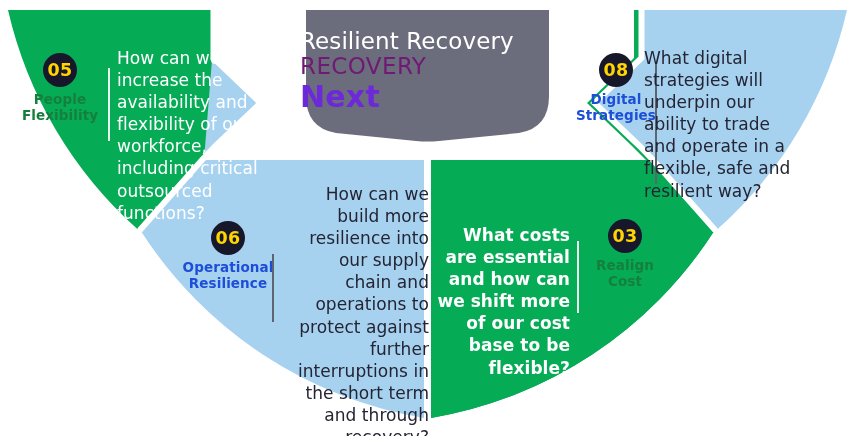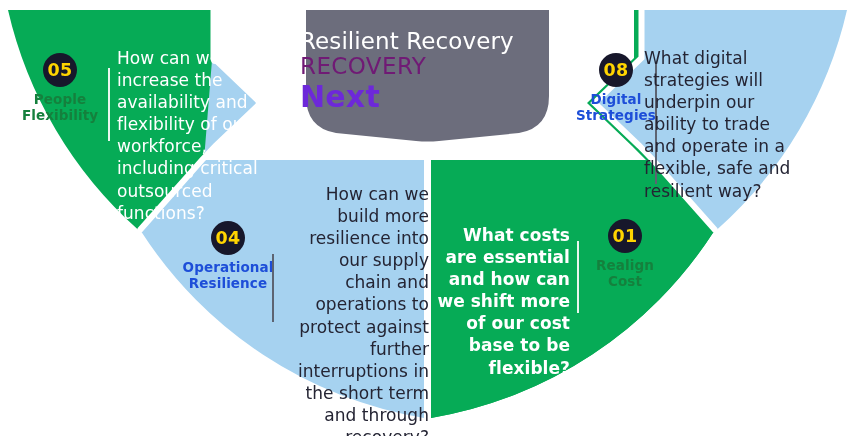--- a/index.html
+++ b/index.html
@@ -193,31 +193,31 @@
         <div class="badge">05</div>
         <div class="seg-label-text">People</div>
         <div class="seg-label-text">Flexibility</div>
       </div>
       <div class="divider light" style="left:108px; top:68px; height:73px;"></div>
       <div class="seg-q" style="left:117px; top:34px; width:152px; text-align:left;">How can we increase the availability and flexibility of our workforce, including critical outsourced functions?</div>
     </div>
 
     <div class="on-blue">
       <div class="seg-label" style="left:176px; top:221px; width:104px;">
-        <div class="badge">04</div>
+        <div class="badge">06</div>
         <div class="seg-label-text">Operational</div>
         <div class="seg-label-text">Resilience</div>
       </div>
       <div class="divider dark" style="left:272px; top:254px; height:68px;"></div>
       <div class="seg-q" style="left:297px; top:170px; width:132px; text-align:right;">How can we build more resilience into our supply chain and operations to protect against further interruptions in the short term and through recovery?</div>
     </div>
 
     <div class="on-green">
       <div class="seg-label" style="left:585px; top:219px; width:80px;">
-        <div class="badge">01</div>
+        <div class="badge">03</div>
         <div class="seg-label-text">Realign</div>
         <div class="seg-label-text">Cost</div>
       </div>
       <div class="divider light" style="left:577px; top:241px; height:72px;"></div>
       <div class="seg-q" style="left:434px; top:211px; width:136px; text-align:right;font-weight:bold;">What costs are essential and how can we shift more of our cost base to be flexible?</div>
     </div>
 
     <div class="on-blue">
       <div class="seg-label" style="left:570px; top:53px; width:92px;">
         <div class="badge">08</div>

